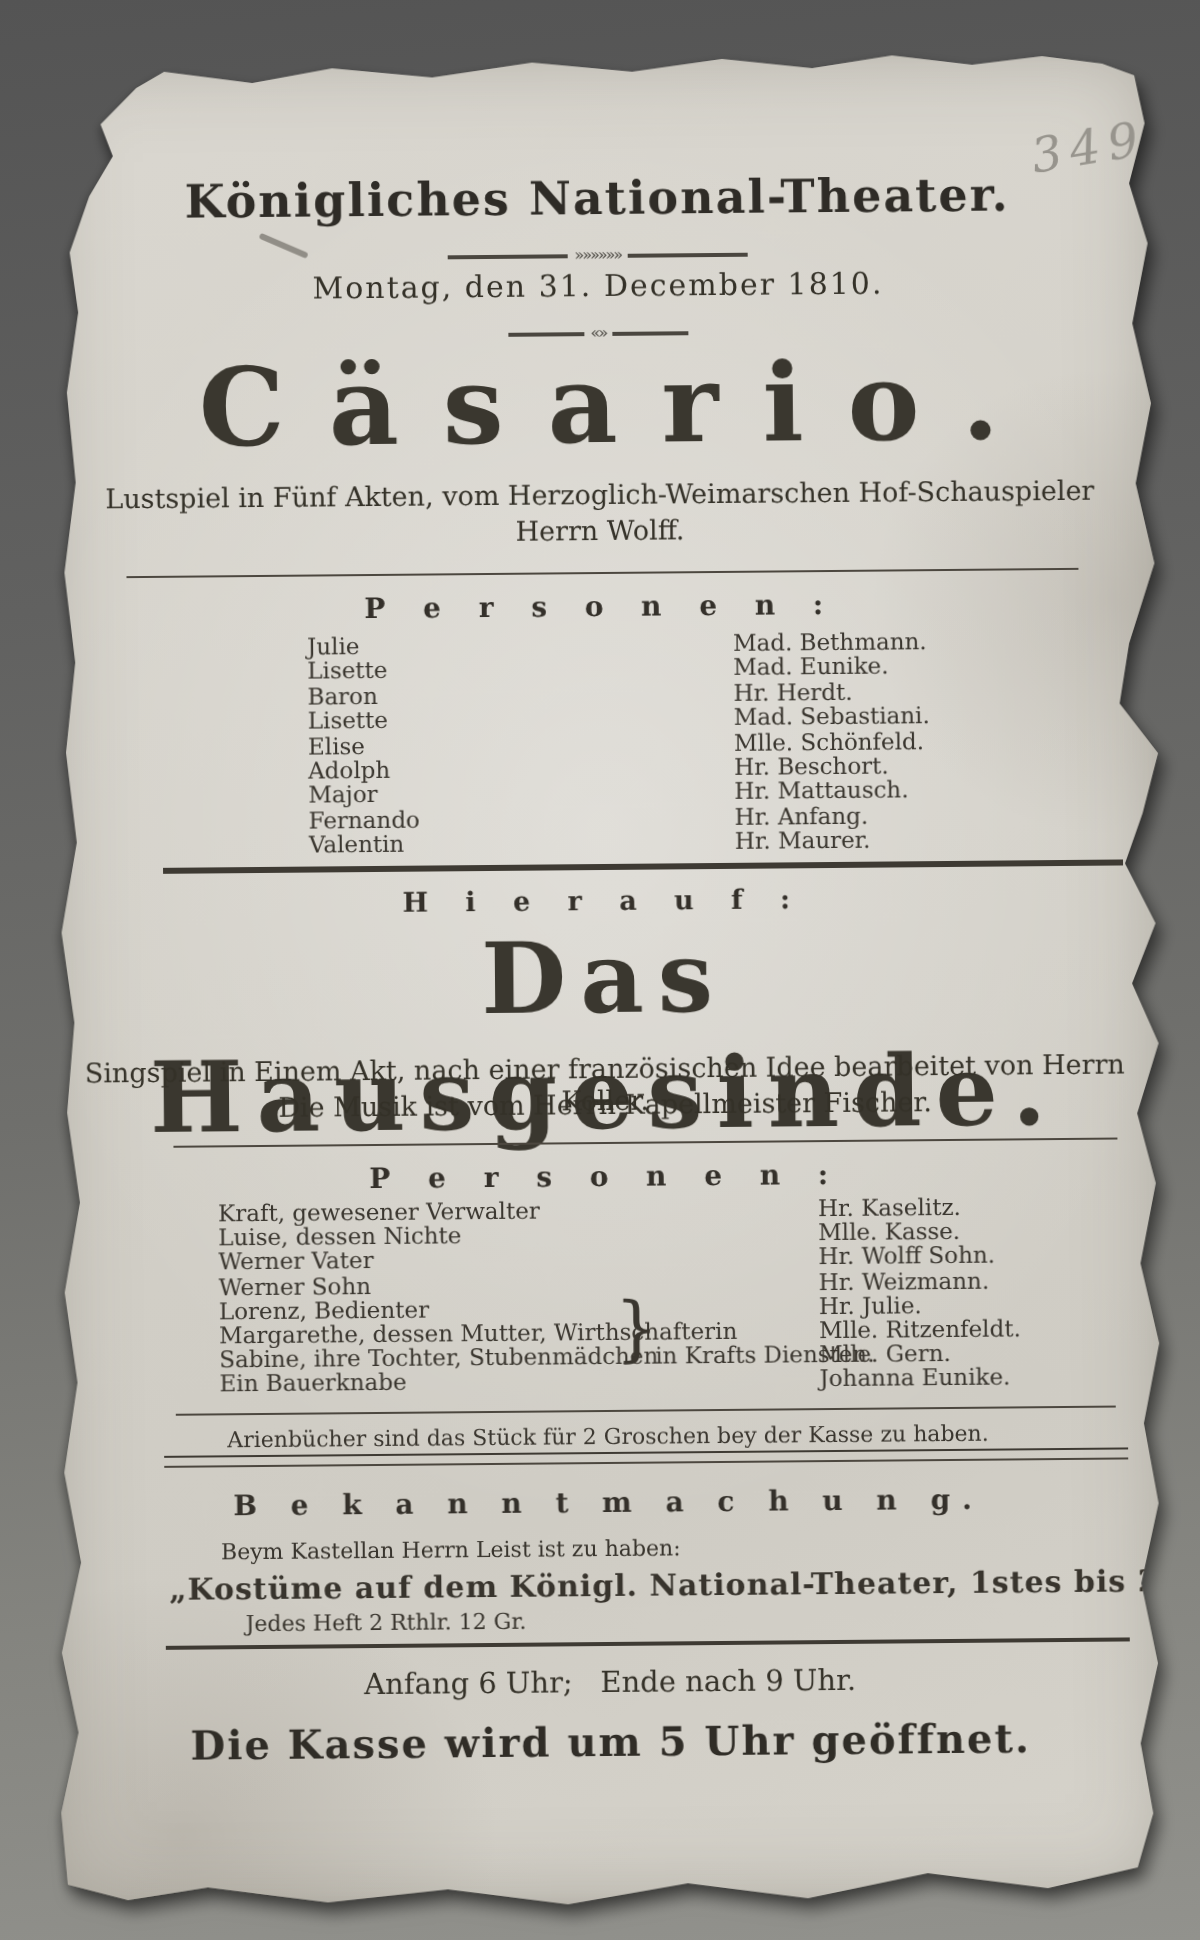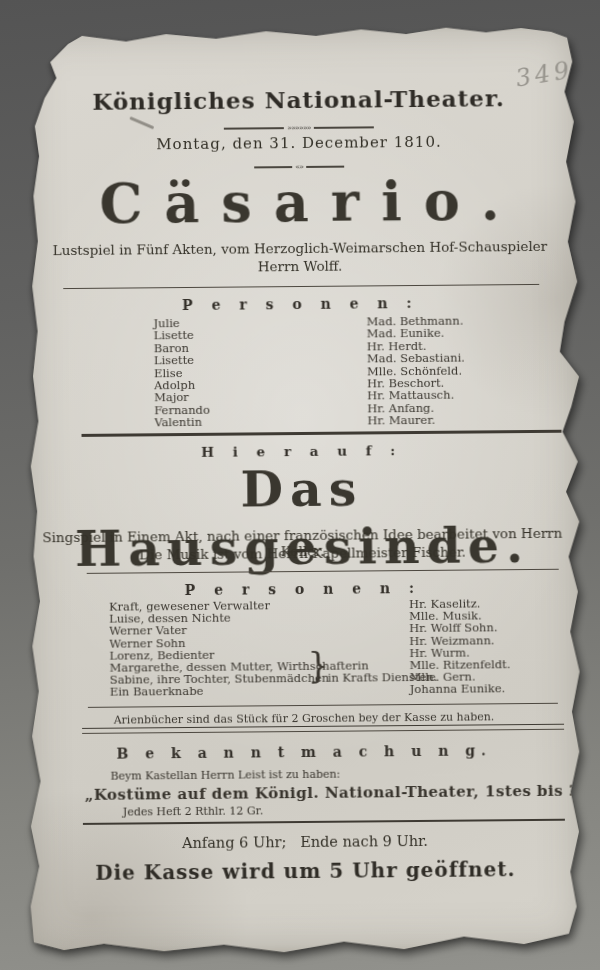--- a/index.html
+++ b/index.html
@@ -171,33 +171,33 @@
 
       <div class="blk pers2">P e r s o n e n :</div>
 
       <div class="castlist cast2">
         <div class="crow">
             <span class="role">Kraft, gewesener Verwalter</span>
             <span class="performer">Hr. Kaselitz.</span>
           </div>
         <div class="crow">
             <span class="role">Luise, dessen Nichte</span>
-            <span class="performer">Mlle. Musik.</span>
+            <span class="performer">Mlle. Kasse.</span>
           </div>
         <div class="crow">
             <span class="role">Werner Vater</span>
             <span class="performer">Hr. Wolff Sohn.</span>
           </div>
         <div class="crow">
             <span class="role">Werner Sohn</span>
             <span class="performer">Hr. Weizmann.</span>
           </div>
         <div class="crow">
             <span class="role">Lorenz, Bedienter</span>
-            <span class="performer">Hr. Wurm.</span>
+            <span class="performer">Hr. Julie.</span>
           </div>
         <div class="crow">
             <span class="role">Margarethe, dessen Mutter, Wirthschafterin</span>
             <span class="performer">Mlle. Ritzenfeldt.</span>
           </div>
         <div class="crow">
             <span class="role">Sabine, ihre Tochter, Stubenmädchen</span>
             <span class="performer">Mlle. Gern.</span>
           </div>
         <div class="crow">

